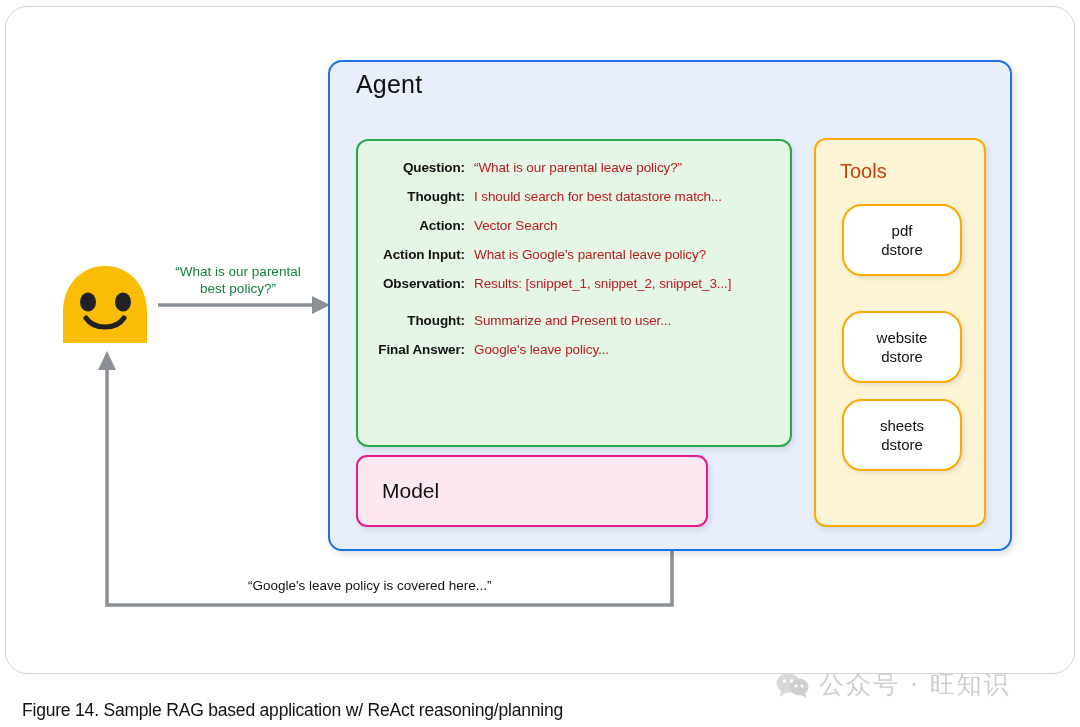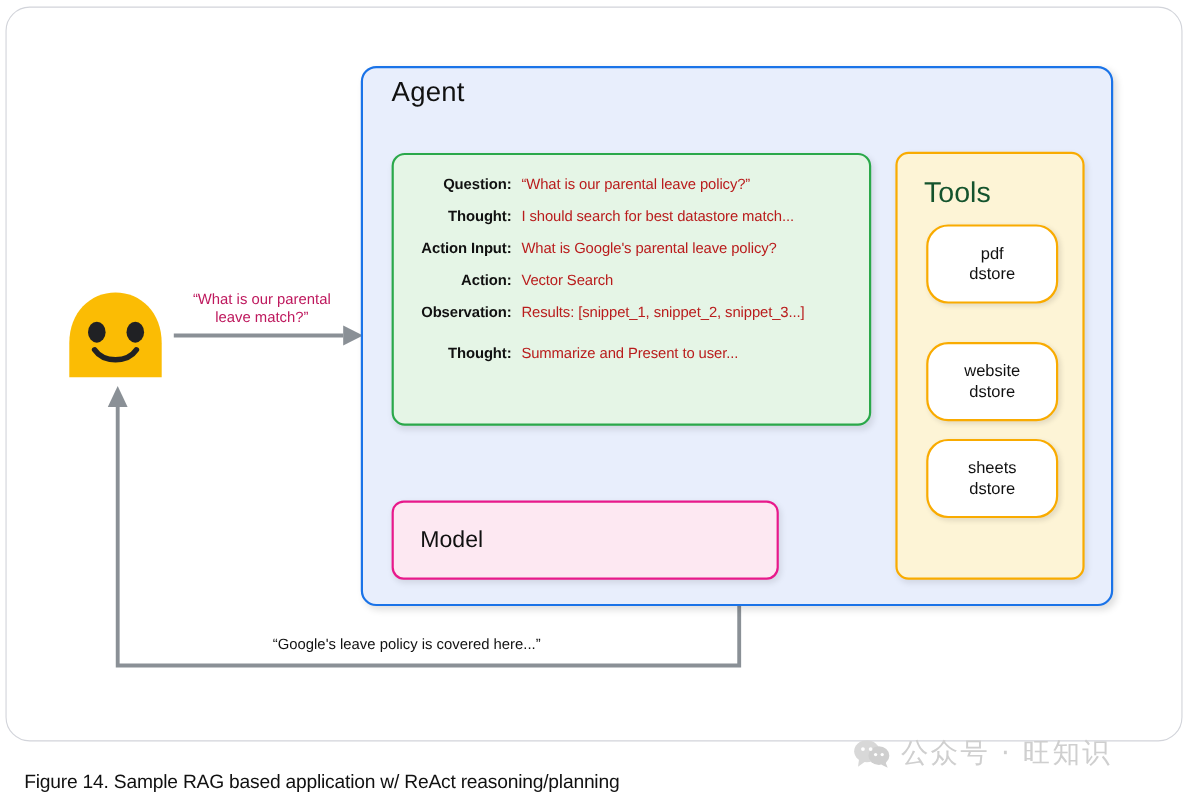--- a/index.html
+++ b/index.html
@@ -24,21 +24,21 @@
     background: #e8eefc; border: 2.5px solid #1a73e8; border-radius: 14px;
     box-shadow: 3px 3px 7px rgba(0,0,0,.13);
   }
   .agent-title {
     position: absolute; left: 26px; top: 8px;
     font-size: 25px; color: #111; letter-spacing: .2px;
   }
 
   
   .trace-box {
-    position: absolute; left: 356px; top: 139px; width: 436px; height: 248px;
+    position: absolute; left: 356px; top: 139px; width: 436px; height: 308px;
     background: #e5f5e6; border: 2px solid #2aa84a; border-radius: 12px;
     box-shadow: 2px 3px 6px rgba(0,0,0,.10);
   }
   .trace-rows { position: absolute; left: 0; top: 18px; width: 100%; }
   .trace-row { display: flex; align-items: flex-start; margin-bottom: 11px; }
   .trace-row.gap { margin-bottom: 19px; }
   .trace-label {
     width: 116px; flex: 0 0 116px; text-align: right;
     font-weight: bold; font-size: 13.5px; color: #111; padding-right: 9px;
     line-height: 18px; letter-spacing: -.1px;
@@ -58,38 +58,38 @@
     position: absolute; left: 24px; top: 22px; font-size: 21px; color: #111;
   }
 
   
   .tools-panel {
     position: absolute; left: 814px; top: 138px; width: 172px; height: 389px;
     background: #fdf4d6; border: 2.5px solid #f9ab00; border-radius: 12px;
     box-shadow: 2px 3px 6px rgba(0,0,0,.10);
   }
   .tools-title {
-    position: absolute; left: 24px; top: 20px; font-size: 26px; color: #14532d;
+    position: absolute; left: 24px; top: 20px; font-size: 20px; color: #c2410c;
   }
   .tool-card {
     position: absolute; left: 26px; width: 120px; height: 72px;
     background: #ffffff; border: 2px solid #f9ab00; border-radius: 20px;
     display: flex; align-items: center; justify-content: center; text-align: center;
     font-size: 15px; line-height: 19px; color: #111;
     box-shadow: 2px 2px 5px rgba(0,0,0,.10);
   }
   .tool-card.t0 { top: 64px; }
   .tool-card.t1 { top: 171px; }
   .tool-card.t2 { top: 259px; }
   .tool-card span { display: block; }
 
   
   .question-label {
     position: absolute; left: 158px; top: 263px; width: 160px;
-    text-align: center; font-size: 13.5px; line-height: 17px; color: #be185d;
+    text-align: center; font-size: 13.5px; line-height: 17px; color: #15803d;
   }
 
   
   .caption {
     position: absolute; left: 22px; top: 700px;
     font-size: 17.5px; color: #111; letter-spacing: -.2px; font-weight: 500;
   }
 
   
   .watermark {
@@ -133,21 +133,21 @@
     <g>
       <path d="M63,343 L63,312 C63,284 82,266 105,266 C128,266 147,284 147,312 L147,343 Z" fill="#fbbc04"></path>
       <ellipse cx="88" cy="302" rx="8" ry="9.5" fill="#202124"></ellipse>
       <ellipse cx="123" cy="302" rx="8" ry="9.5" fill="#202124"></ellipse>
       <path d="M86,318 C94,330 116,330 124,318" fill="none" stroke="#202124" stroke-width="5" stroke-linecap="round"></path>
     </g>
   </svg>
 
   <div class="question-label">
     <div>“What is our parental</div>
-    <div>leave match?”</div>
+    <div>best policy?”</div>
   </div>
 
   <div style="position:absolute; left:248px; top:578px; font-size:13.5px; color:#111;">“Google's leave policy is covered here...”</div>
 
   <div class="agent-panel">
     <div class="agent-title">Agent</div>
   </div>
 
   <div class="trace-box">
     <div class="trace-rows">
@@ -156,41 +156,45 @@
         <div class="trace-label">Question:</div>
         <div class="trace-value">“What is our parental leave policy?”</div>
       </div>
 
       <div class="trace-row">
         <div class="trace-label">Thought:</div>
         <div class="trace-value">I should search for best datastore match...</div>
       </div>
 
       <div class="trace-row">
+        <div class="trace-label">Action:</div>
+        <div class="trace-value">Vector Search</div>
+      </div>
+
+      <div class="trace-row">
         <div class="trace-label">Action Input:</div>
         <div class="trace-value">What is Google's parental leave policy?</div>
-      </div>
-
-      <div class="trace-row">
-        <div class="trace-label">Action:</div>
-        <div class="trace-value">Vector Search</div>
       </div>
 
       <div class="trace-row gap">
         <div class="trace-label">Observation:</div>
         <div class="trace-value">
           <span class="line2">Results: [snippet_1, snippet_2, snippet_3...]</span>
         </div>
       </div>
 
       <div class="trace-row">
         <div class="trace-label">Thought:</div>
         <div class="trace-value">Summarize and Present to user...</div>
       </div>
 
+      <div class="trace-row">
+        <div class="trace-label">Final Answer:</div>
+        <div class="trace-value">Google's leave policy...</div>
+      </div>
 
     </div>
   </div>
 
   <div class="model-box">
     <div class="model-title">Model</div>
   </div>
 
   <div class="tools-panel">
     <div class="tools-title">Tools</div>

